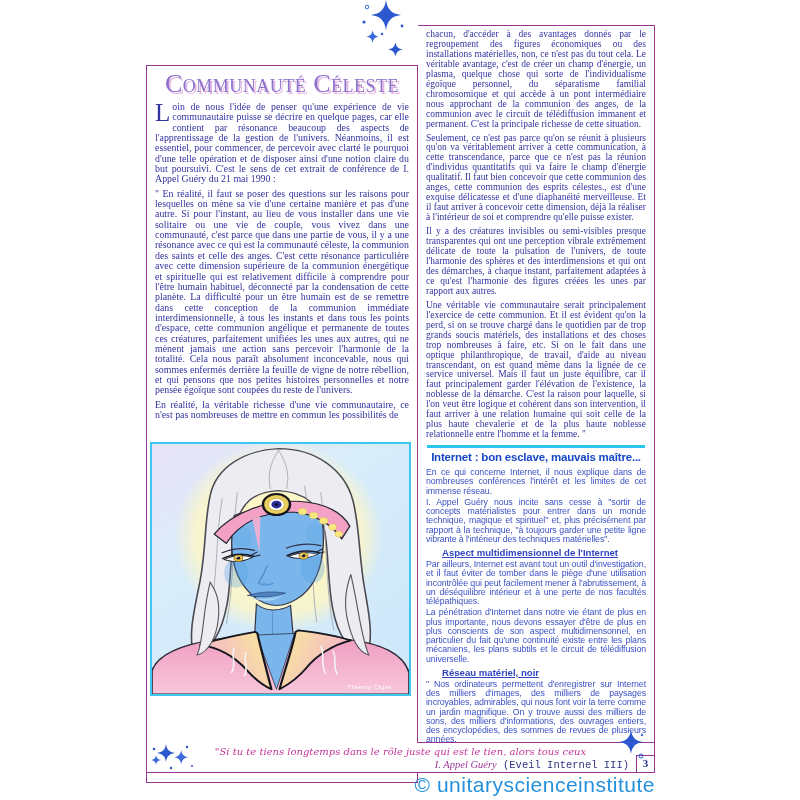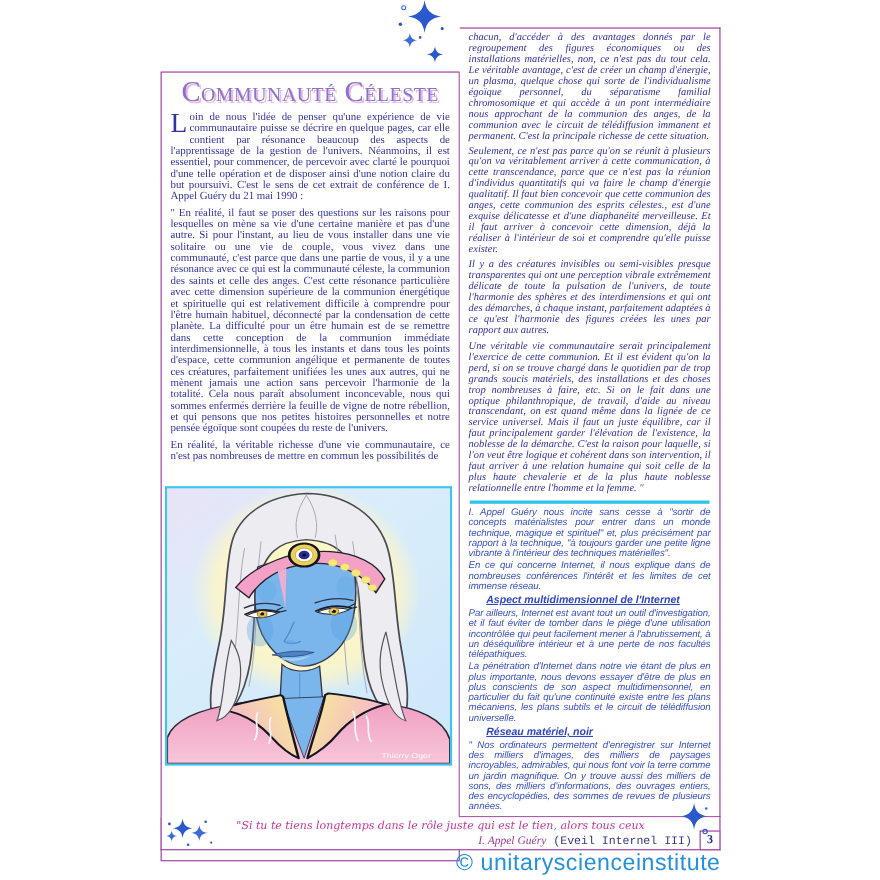--- a/index.html
+++ b/index.html
@@ -1,20 +1,20 @@
 <!DOCTYPE html>
 <html><head>
 <meta charset="utf-8">
 <style>
   html,body{margin:0;padding:0;background:#fff;}
   .page{position:relative;width:800px;height:800px;background:#ffffff;overflow:hidden;}
   .frame{position:absolute;left:146px;top:25px;width:509px;height:748px;}
   .box{position:absolute;background:#fff;border:1.5px solid #993399;box-sizing:border-box;}
   .col-left{left:0;top:0;width:272px;height:718px;padding:3px 8px;overflow:hidden;margin-top:40px;}
-  .col-right{left:272px;top:0;width:237px;height:718px;border-left:none;padding:4px 8px;overflow:hidden;font-style:italic;}
+  .col-right{left:272px;top:0;width:237px;height:718px;border-left:none;padding:4px 8px;overflow:hidden;}
   .footer-bar{left:0;top:718px;width:509px;height:30px;border-top:none;}
   .title{font-family:"Liberation Serif",serif;font-variant:small-caps;font-weight:400;font-size:26px;line-height:30px;color:#8a72cc;text-align:center;margin:0 0 3px;text-shadow:1.8px 1.8px 0 #e6b6e2;letter-spacing:.5px;}
   .serif{font-family:"Liberation Serif",serif;color:#3333a0;text-align:justify;margin:0 0 4px;}
   .col-left .serif{font-size:9.9px;line-height:10.35px;}
   .col-right .serif{font-size:9.5px;line-height:9.95px;}
   .dropcap{float:left;font-family:"Liberation Serif",serif;font-size:25px;line-height:20px;padding:1px 2px 0 0;color:#3333a0;}
   .illus{position:absolute;left:3px;top:376px;width:261px;height:254px;border:2px solid #3ec6ee;box-sizing:border-box;background:#d8ecfa;}
   .illus svg{display:block;width:100%;height:100%;}
   .cyan-rule{height:3px;background:#2cc4ec;border:0;margin:5px 1px 3px;}
   .net-heading{font-family:"Liberation Sans",sans-serif;font-weight:bold;font-size:11.5px;letter-spacing:-.2px;color:#1548c8;text-align:center;margin:2px 0 5px;white-space:nowrap;}
@@ -150,22 +150,23 @@
         </svg>
       </div>
     </section>
 
     <section class="box col-right">
       <p class="serif">chacun, d'accéder à des avantages donnés par le regroupement des figures économiques ou des installations matérielles, non, ce n'est pas du tout cela. Le véritable avantage, c'est de créer un champ d'énergie, un plasma, quelque chose qui sorte de l'individualisme égoïque personnel, du séparatisme familial chromosomique et qui accède à un pont intermédiaire nous approchant de la communion des anges, de la communion avec le circuit de télédiffusion immanent et permanent. C'est la principale richesse de cette situation.</p>
       <p class="serif">Seulement, ce n'est pas parce qu'on se réunit à plusieurs qu'on va véritablement arriver à cette communication, à cette transcendance, parce que ce n'est pas la réunion d'individus quantitatifs qui va faire le champ d'énergie qualitatif. Il faut bien concevoir que cette communion des anges, cette communion des esprits célestes., est d'une exquise délicatesse et d'une diaphanéité merveilleuse. Et il faut arriver à concevoir cette dimension, déjà la réaliser à l'intérieur de soi et comprendre qu'elle puisse exister.</p>
       <p class="serif">Il y a des créatures invisibles ou semi-visibles presque transparentes qui ont une perception vibrale extrêmement délicate de toute la pulsation de l'univers, de toute l'harmonie des sphères et des interdimensions et qui ont des démarches, à chaque instant, parfaitement adaptées à ce qu'est l'harmonie des figures créées les unes par rapport aux autres.</p>
       <p class="serif">Une véritable vie communautaire serait principalement l'exercice de cette communion. Et il est évident qu'on la perd, si on se trouve chargé dans le quotidien par de trop grands soucis matériels, des installations et des choses trop nombreuses à faire, etc. Si on le fait dans une optique philanthropique, de travail, d'aide au niveau transcendant, on est quand même dans la lignée de ce service universel. Mais il faut un juste équilibre, car il faut principalement garder l'élévation de l'existence, la noblesse de la démarche. C'est la raison pour laquelle, si l'on veut être logique et cohérent dans son intervention, il faut arriver à une relation humaine qui soit celle de la plus haute chevalerie et de la plus haute noblesse relationnelle entre l'homme et la femme. "</p>
       <hr class="cyan-rule">
+      <h2 class="net-heading">Internet : bon esclave, mauvais maître...</h2>
+      <p class="sans">En ce qui concerne Internet, il nous explique dans de nombreuses conférences l'intérêt et les limites de cet immense réseau.</p>
       <p class="sans">I. Appel Guéry nous incite sans cesse à "sortir de concepts matérialistes pour entrer dans un monde technique, magique et spirituel" et, plus précisément par rapport à la technique, "à toujours garder une petite ligne vibrante à l'intérieur des techniques matérielles".</p>
-      <p class="sans">En ce qui concerne Internet, il nous explique dans de nombreuses conférences l'intérêt et les limites de cet immense réseau.</p>
       <h3 class="subhead">Aspect multidimensionnel de l'Internet</h3>
       <p class="sans">Par ailleurs, Internet est avant tout un outil d'investigation, et il faut éviter de tomber dans le piège d'une utilisation incontrôlée qui peut facilement mener à l'abrutissement, à un déséquilibre intérieur et à une perte de nos facultés télépathiques.</p>
       <p class="sans">La pénétration d'Internet dans notre vie étant de plus en plus importante, nous devons essayer d'être de plus en plus conscients de son aspect multidimensonnel, en particulier du fait qu'une continuité existe entre les plans mécaniens, les plans subtils et le circuit de télédiffusion universelle.</p>
       <h3 class="subhead">Réseau matériel, noir</h3>
       <p class="sans">" Nos ordinateurs permettent d'enregistrer sur Internet des milliers d'images, des milliers de paysages incroyables, admirables, qui nous font voir la terre comme un jardin magnifique. On y trouve aussi des milliers de sons, des milliers d'informations, des ouvrages entiers, des encyclopédies, des sommes de revues de plusieurs années.</p>
     </section>
 
     <footer class="box footer-bar">
       <div class="stars-left">
         <svg width="46" height="29" viewBox="0 0 46 29">

